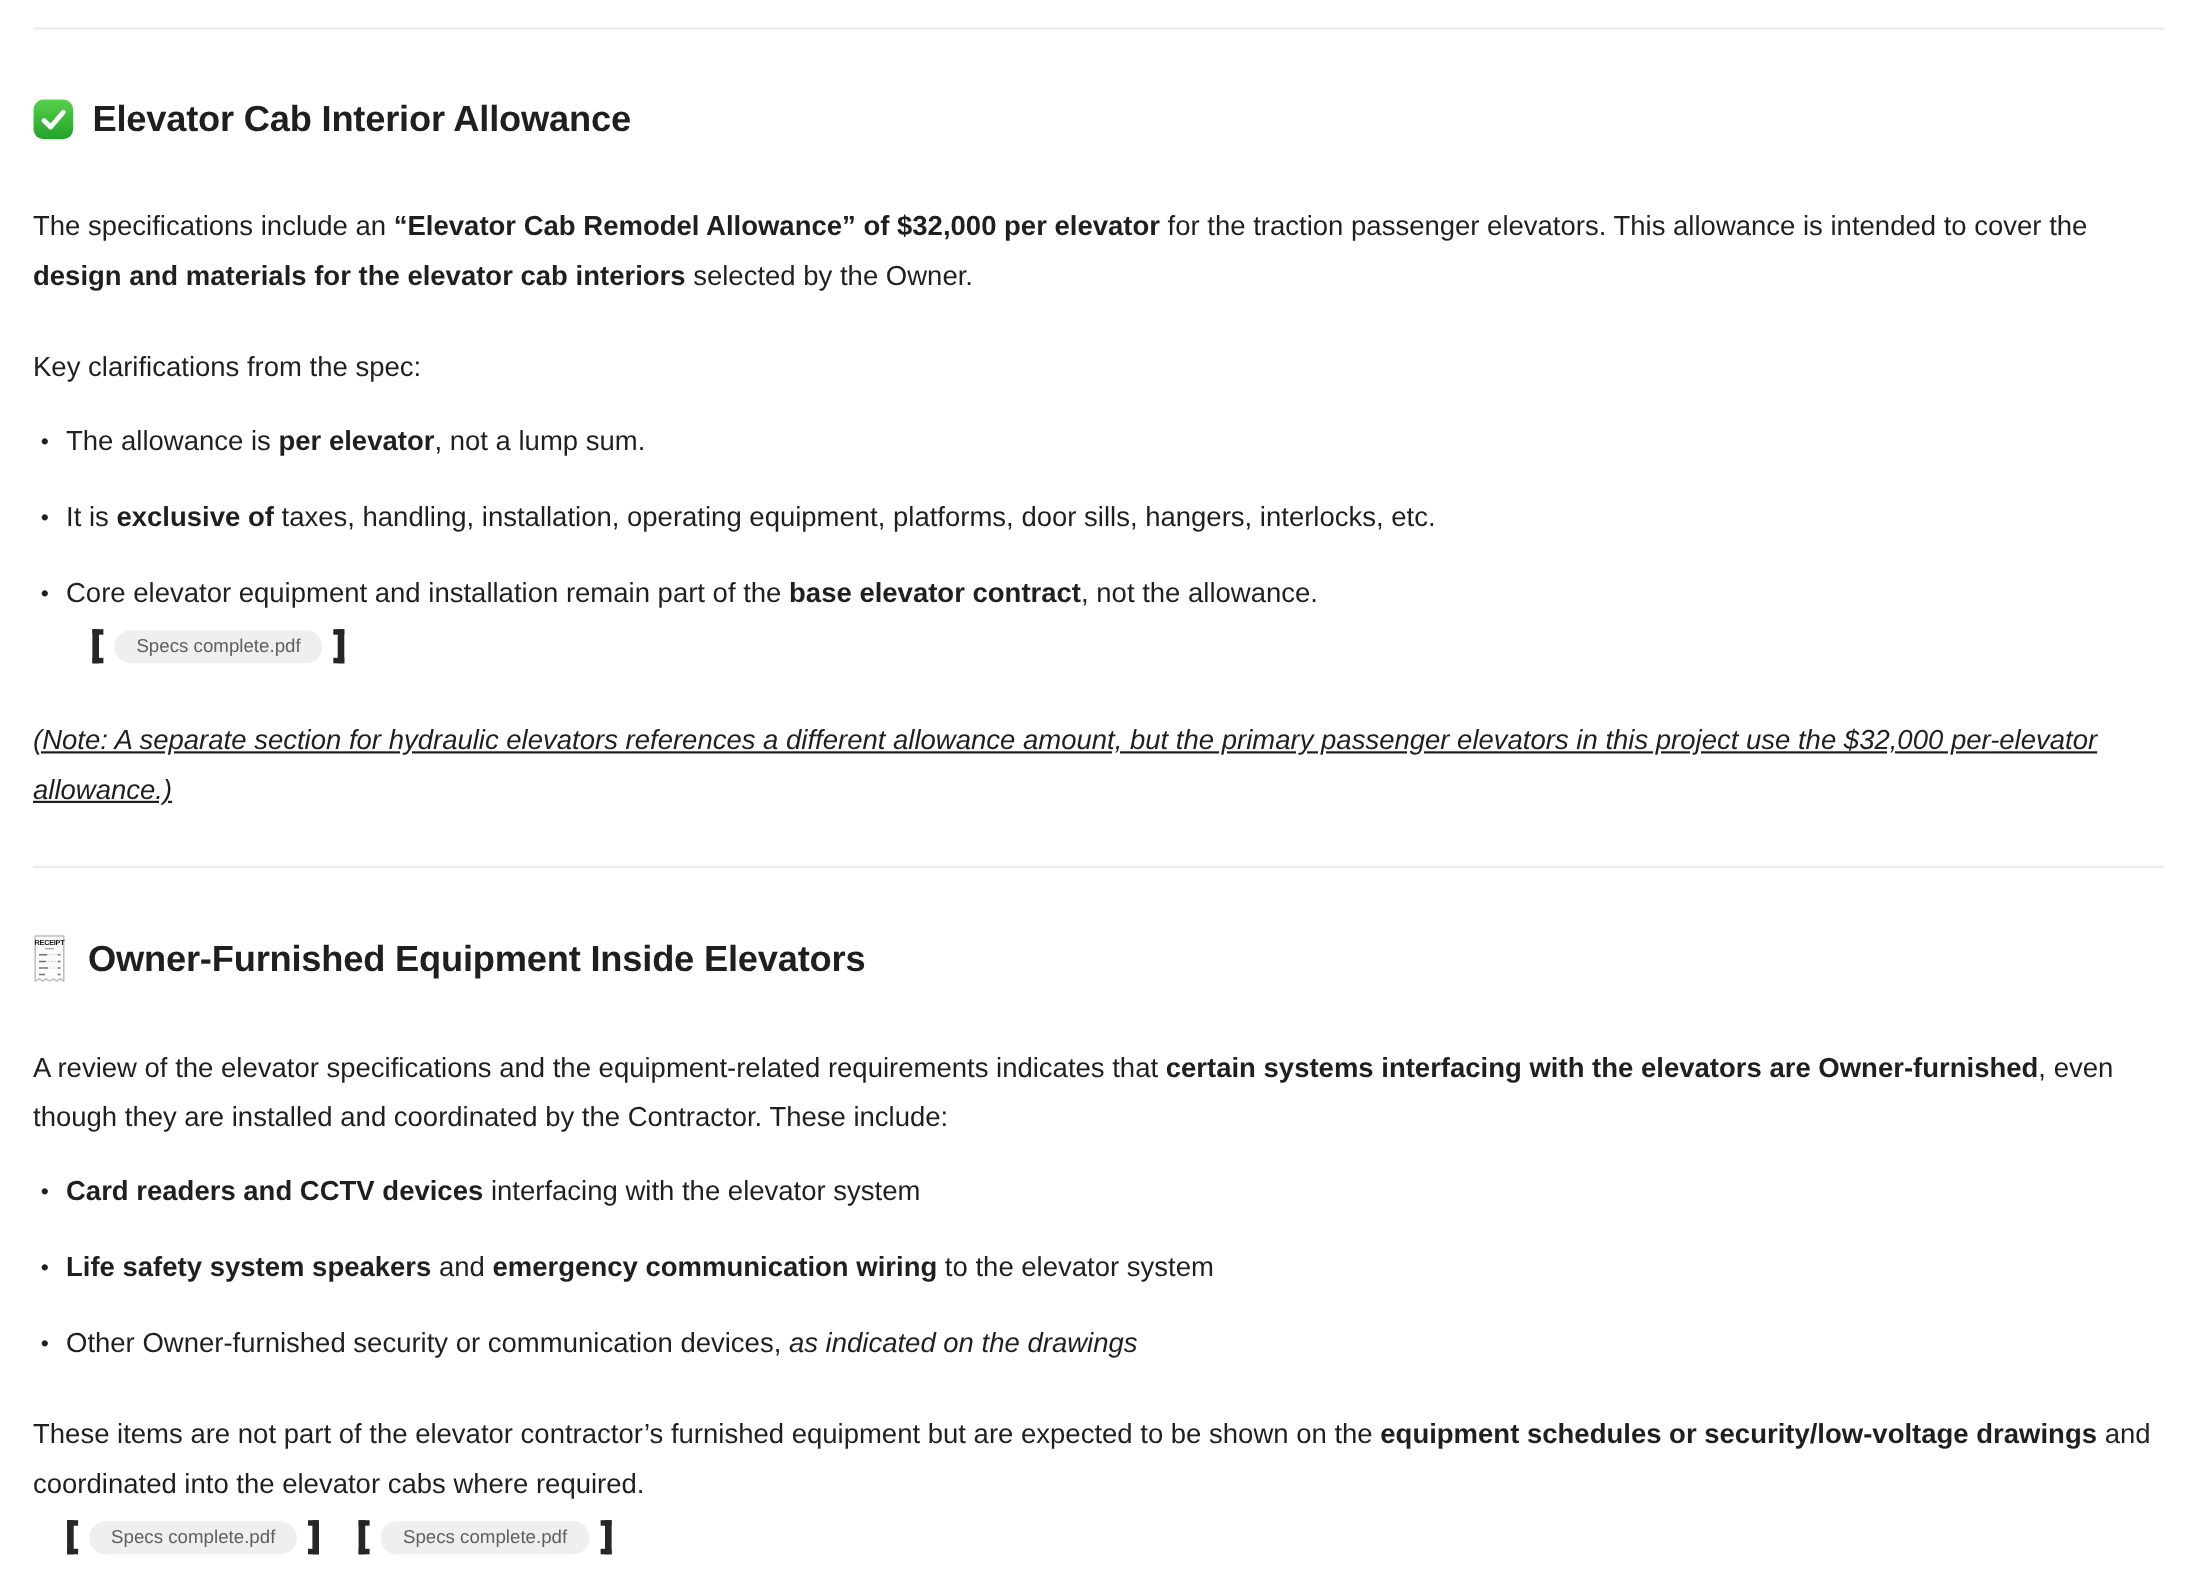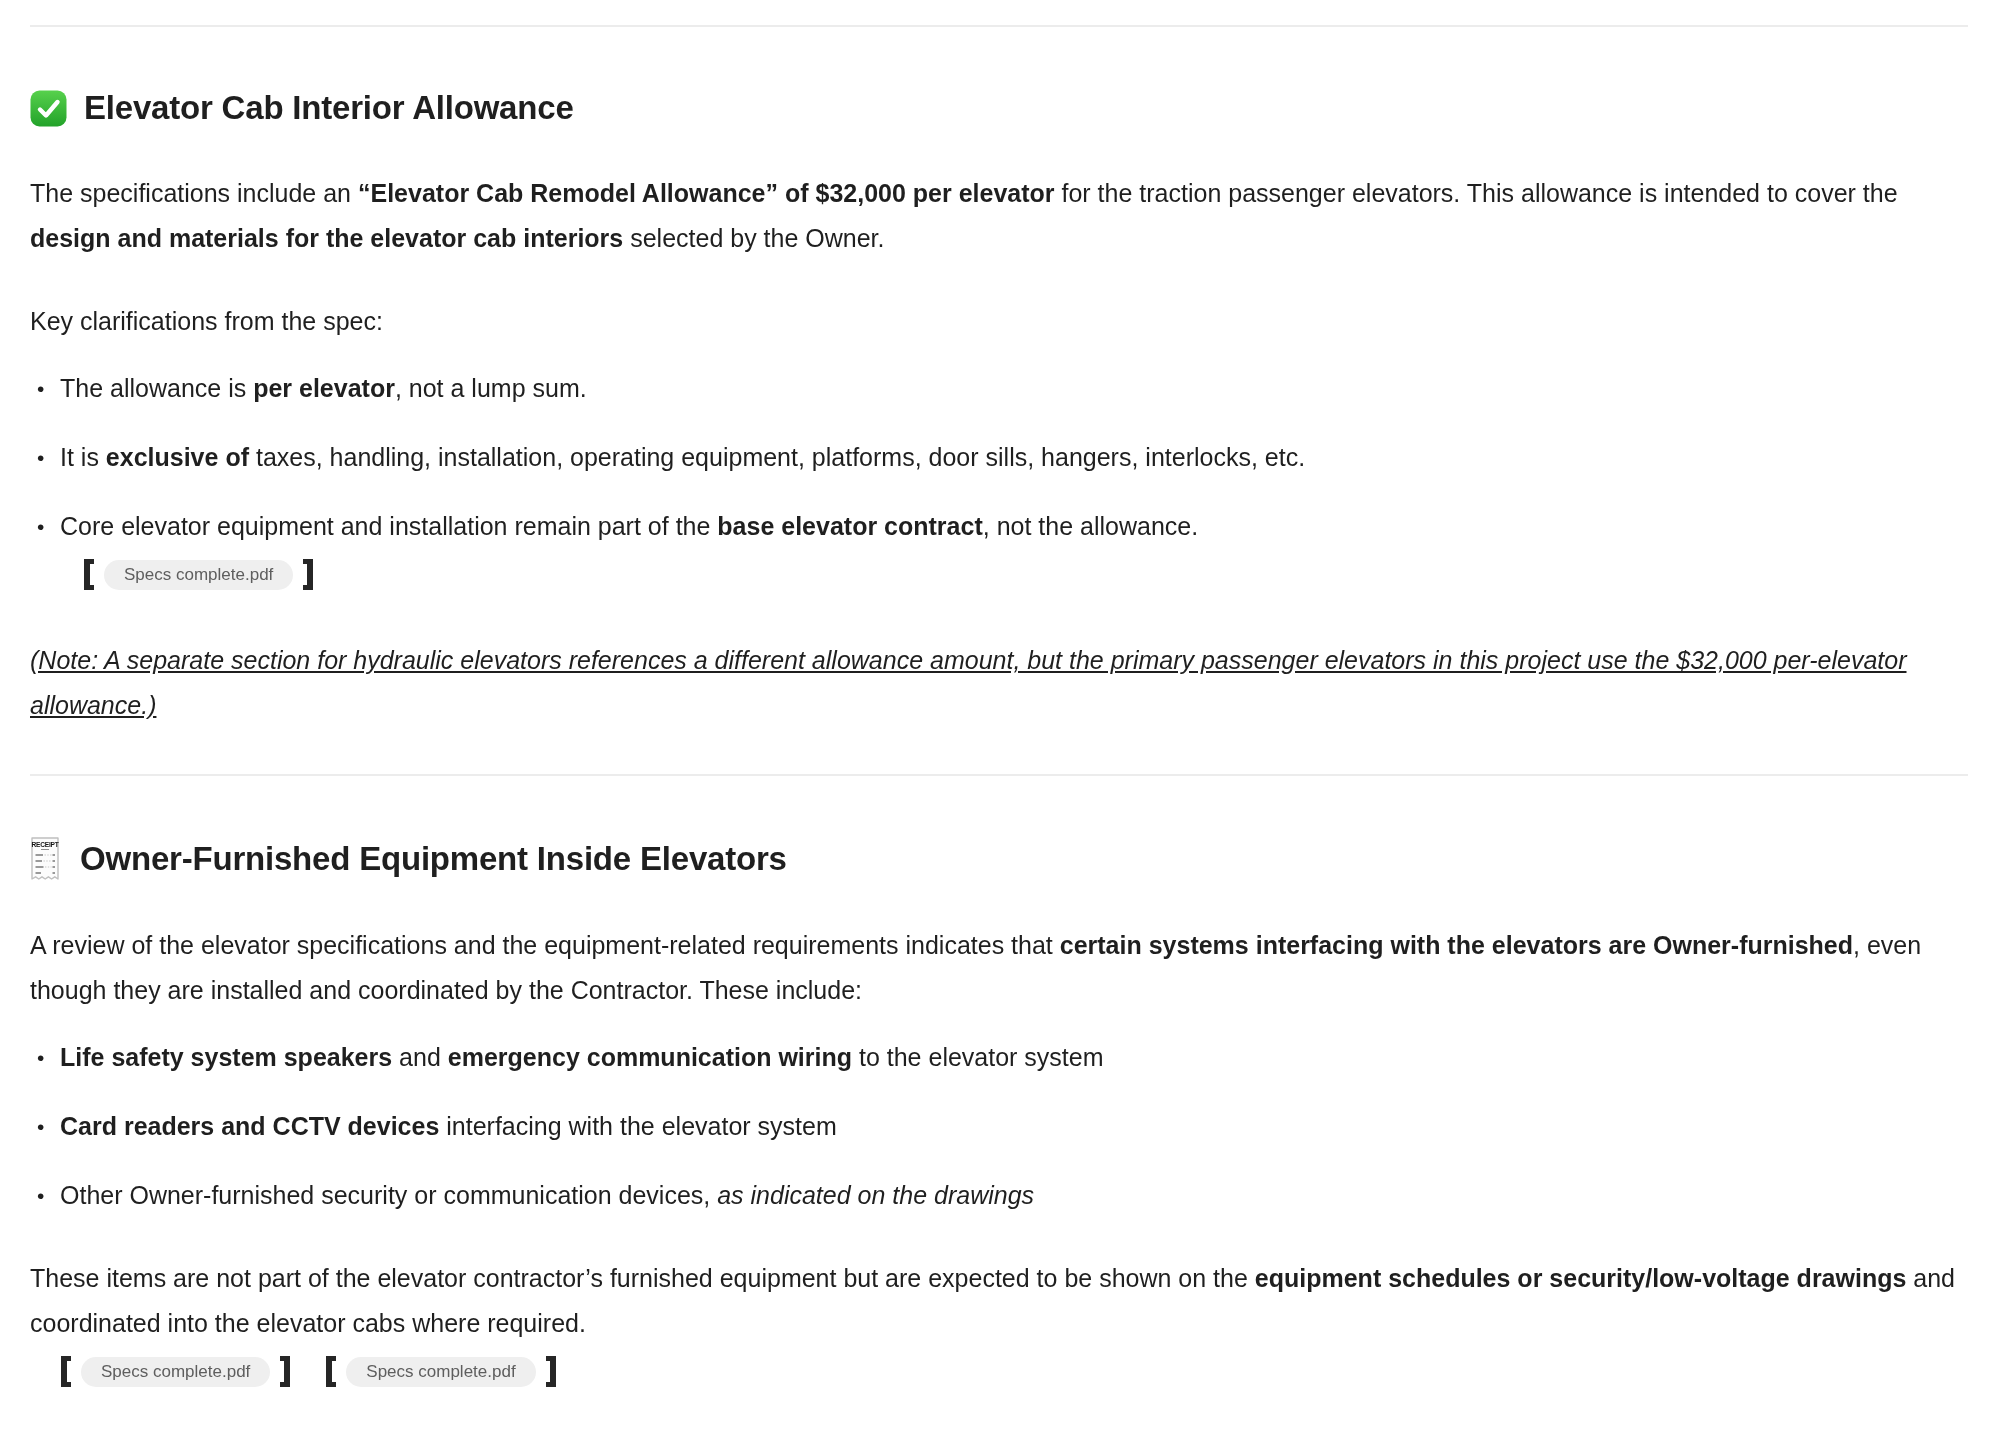--- a/index.html
+++ b/index.html
@@ -15,21 +15,21 @@
   }
   hr.divider.mid { margin-top:46px; }
   .heading {
     display:flex; align-items:center; gap:17px;
     font-size:33px; font-weight:700; letter-spacing:-0.2px;
     line-height:44px; margin:59px 0 0 0;text-align:center;
   }
   .sec2 .heading { margin-top:60px; gap:20px; }
   .emoji { display:inline-flex; flex:0 0 auto; }
   .para { margin:38px 0 0 0; line-height:45px; }
-  .para.first { margin-top:41px; }
+  .para.first { margin-top:54px; }
   .para.note { margin-top:48px;text-decoration:underline; }
   .para em, li em { font-style:italic; }
   strong { font-weight:700; }
   ul.blist { list-style:none; margin:22px 0 0 0; padding:0; }
   ul.blist li {
     position:relative; padding-left:30px; margin-top:24px; line-height:45px;
   }
   ul.blist li:first-child { margin-top:12px; }
   ul.blist li::before {
     content:"•"; position:absolute; left:7px; top:0;
@@ -114,22 +114,22 @@
           <line x1="5.5" y1="37" x2="11" y2="37" stroke="#6f6f6f" stroke-width="1.4"></line>
           <line x1="22.5" y1="37" x2="25" y2="37" stroke="#6f6f6f" stroke-width="1.4"></line>
         </svg>
       </span>
       <span>Owner-Furnished Equipment Inside Elevators</span>
     </h2>
 
     <p class="para first"><span>A review of the elevator specifications and the equipment-related requirements indicates that </span><strong>certain systems interfacing with the elevators are Owner-furnished</strong><span>, even though they are installed and coordinated by the Contractor. These include:</span></p>
 
     <ul class="blist">
+      <li><strong>Card readers and CCTV devices</strong><span> interfacing with the elevator system</span></li>
       <li><strong>Life safety system speakers</strong><span> and </span><strong>emergency communication wiring</strong><span> to the elevator system</span></li>
-      <li><strong>Card readers and CCTV devices</strong><span> interfacing with the elevator system</span></li>
       <li><span>Other Owner-furnished security or communication devices, </span><em>as indicated on the drawings</em></li>
     </ul>
 
     <p class="para"><span>These items are not part of the elevator contractor’s furnished equipment but are expected to be shown on the </span><strong>equipment schedules or security/low-voltage drawings</strong><span> and coordinated into the elevator cabs where required.</span></p>
 
     <div class="chip-row indent">
       <span class="cite">
         <span class="brk brk-l"></span>
         <span class="pill">Specs complete.pdf</span>
         <span class="brk brk-r"></span>

